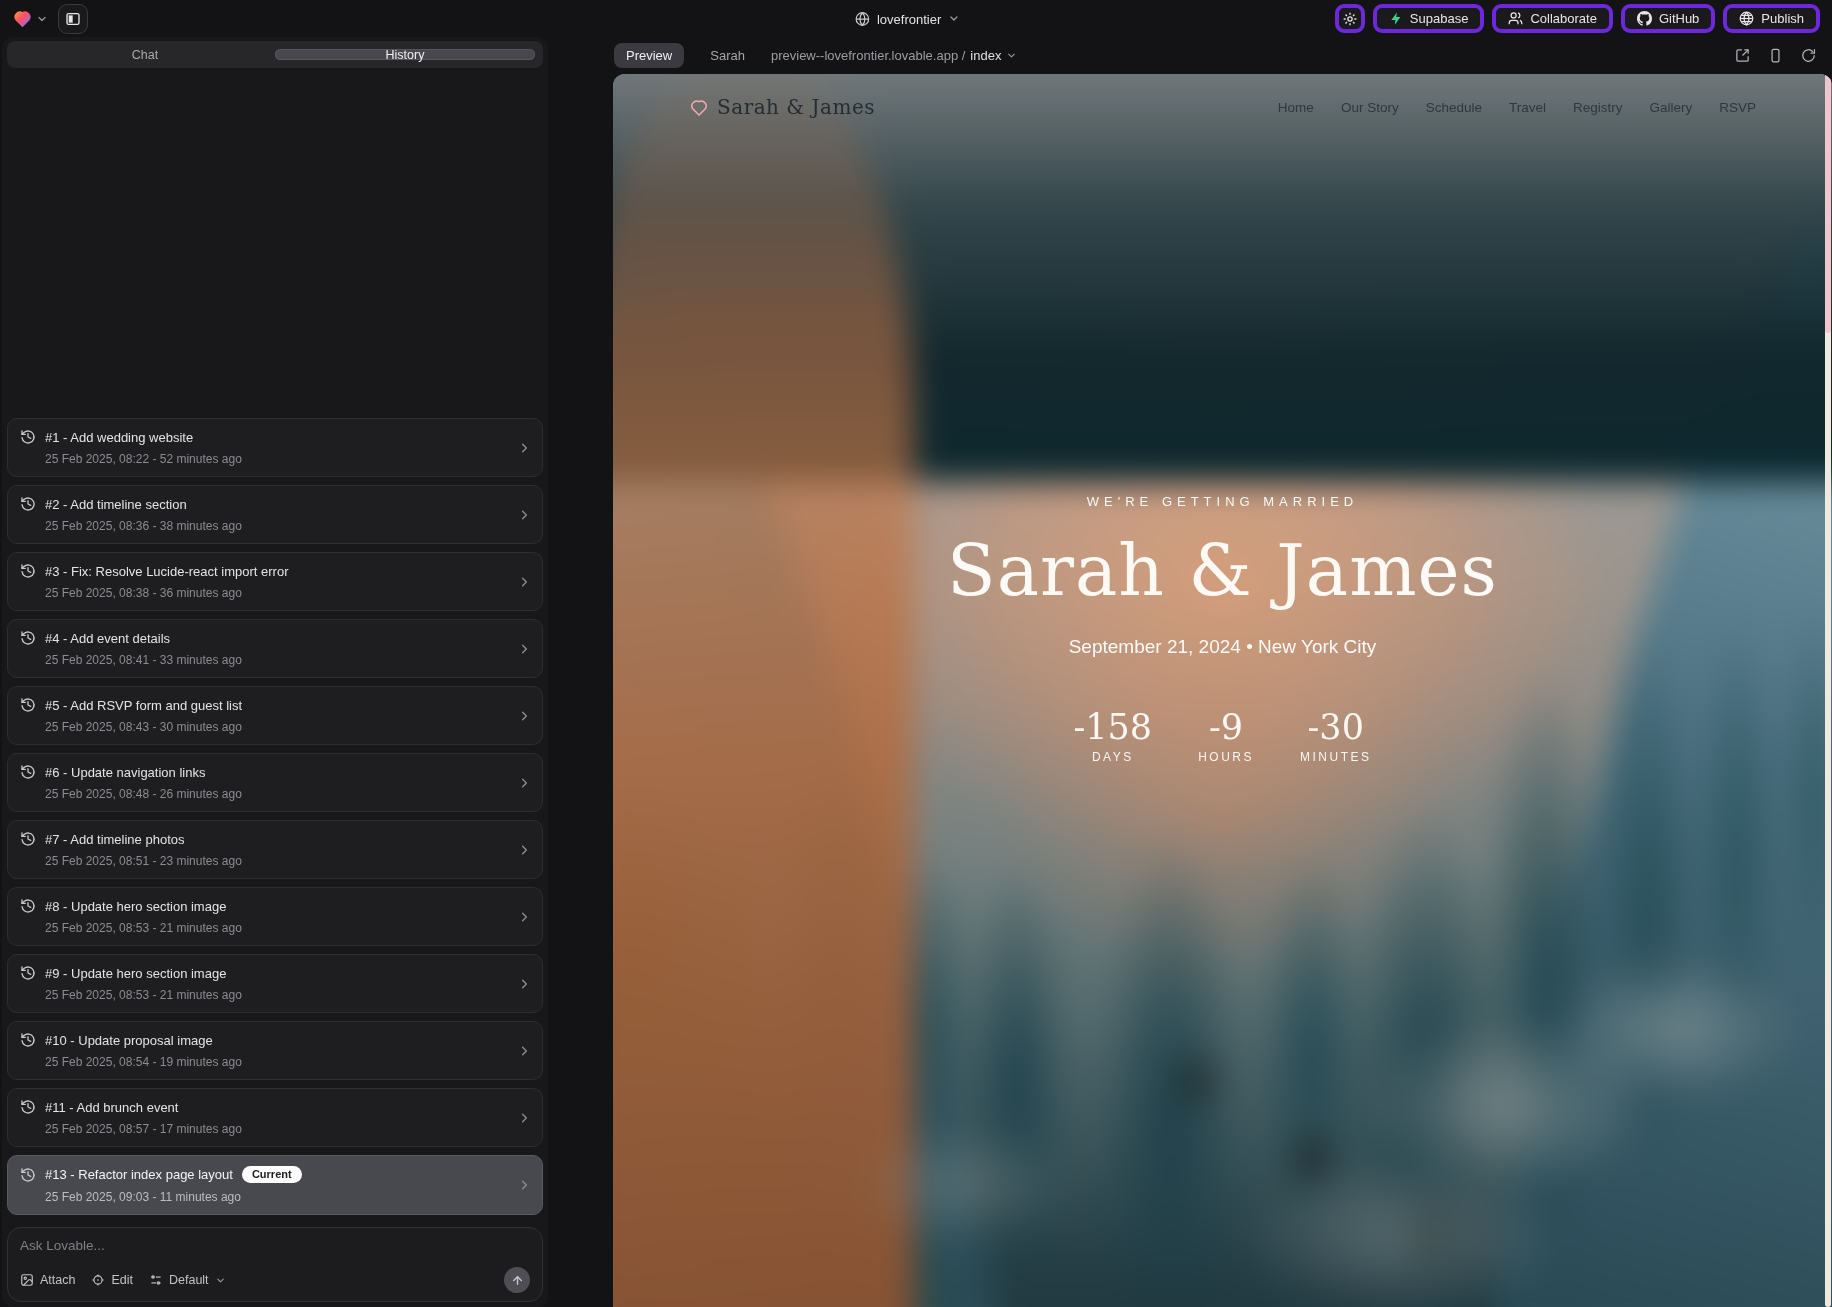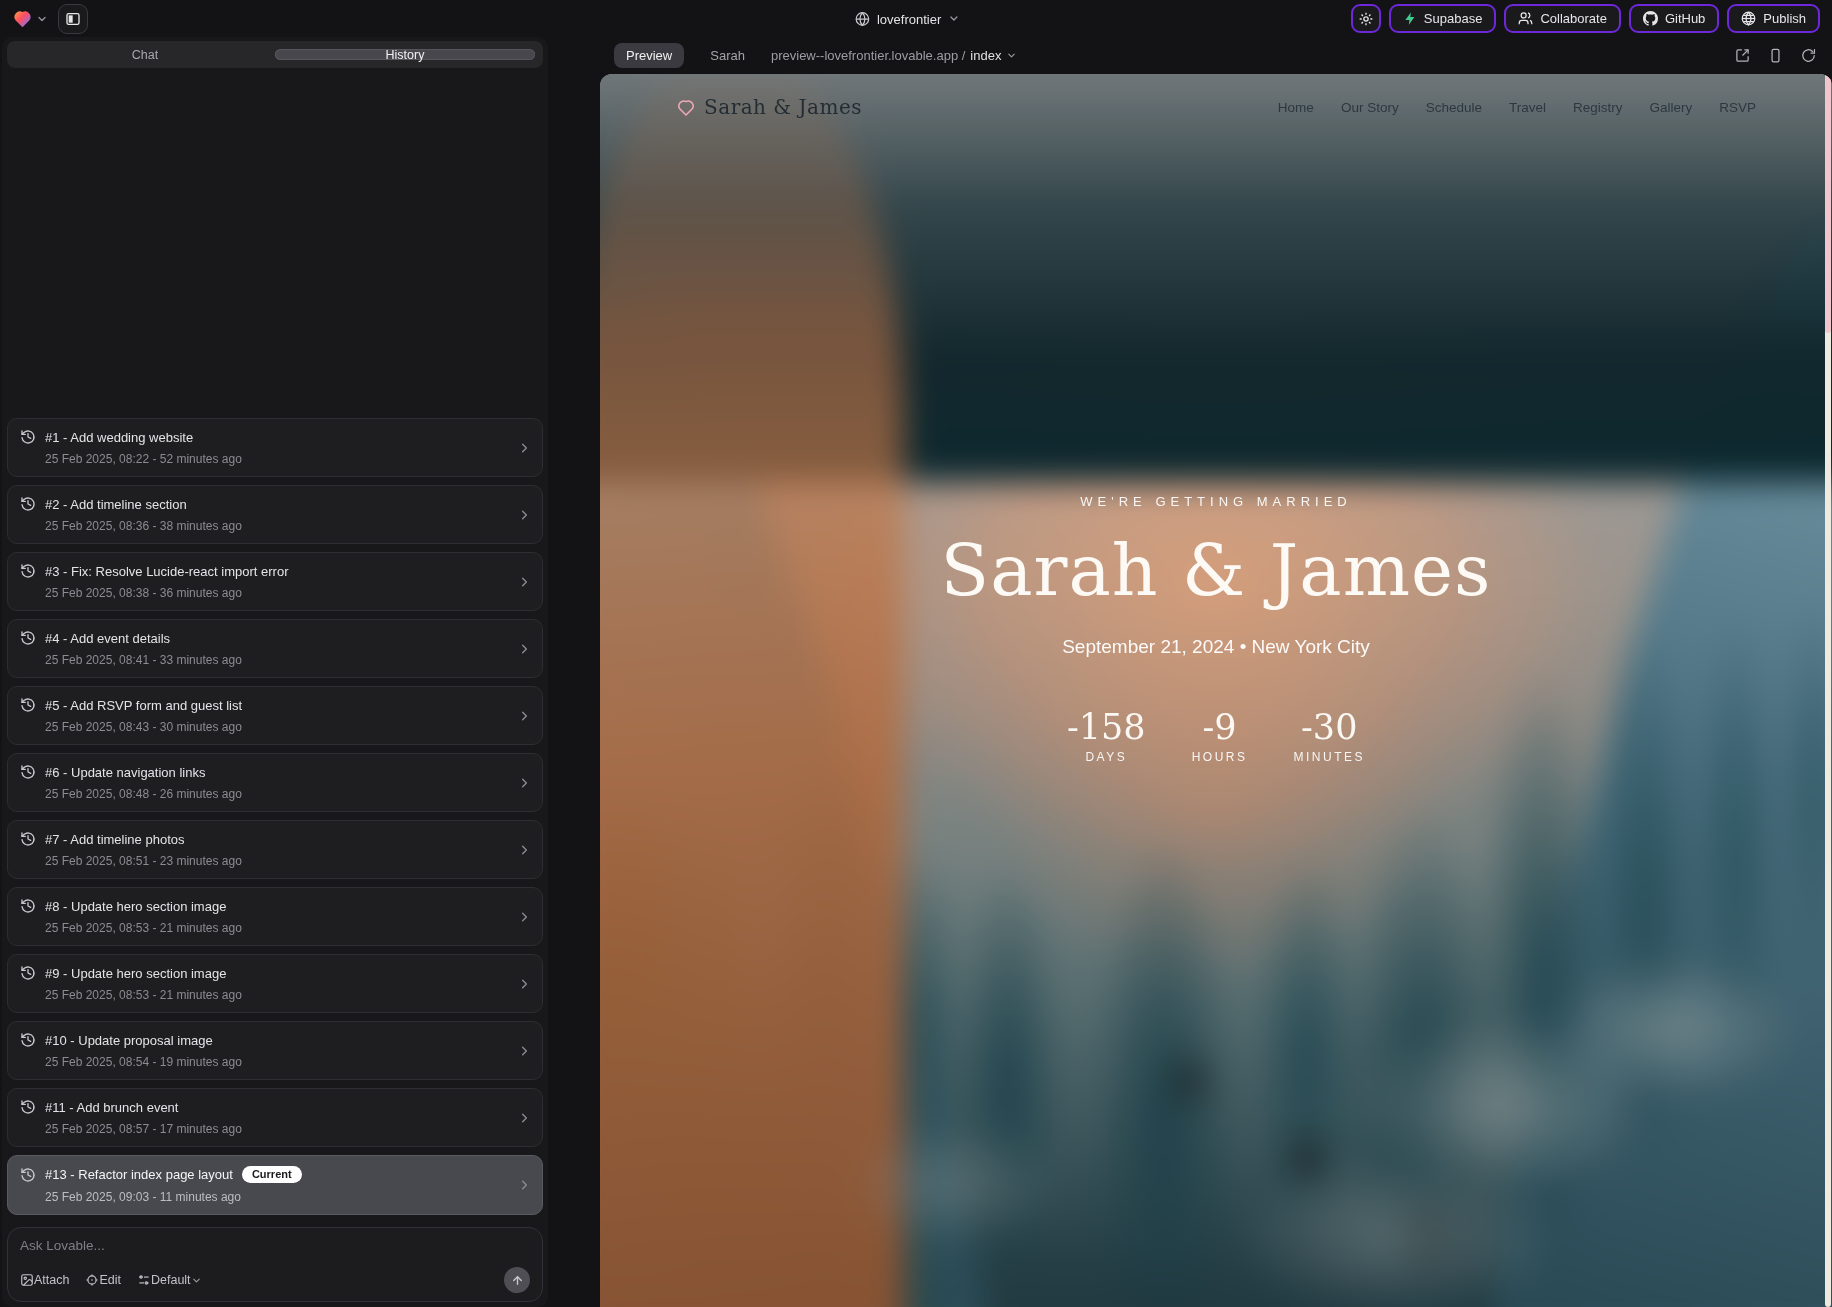--- a/index.html
+++ b/index.html
@@ -23,21 +23,21 @@
     color:#d9d9dd; cursor:pointer;
   }
   .tb-center {
     position:absolute; left:50%; top:50%; transform:translate(-58%,-50%);
     display:flex; align-items:center; gap:7px; color:#e3e3e6; cursor:pointer;
   }
   .tb-center .pname { font-size:13px; }
   .tb-right { margin-left:auto; display:flex; align-items:center; gap:8px; }
   .tb-btn {
     height:29px; display:flex; align-items:center; gap:7px; padding:0 12px;
-    border:2px solid #6d28d9; border-radius:9px; background:#1a1a1d;
+    border:4px solid #6d28d9; border-radius:9px; background:#1a1a1d;
     color:#e6e6e9; font-size:13px; cursor:pointer; white-space:nowrap;
   }
   .tb-btn.square { width:30px; padding:0; justify-content:center; }
   svg.ic { display:block; }
 
   
   .main { flex:1; display:flex; min-height:0; }
 
   
   .left-panel {
@@ -81,21 +81,21 @@
     margin:6px 5px 5px; background:#1c1c1f; border:1px solid #313137;
     border-radius:14px; padding:10px 12px 8px; flex:0 0 auto; position:relative;
   }
   .composer input {
     width:100%; background:transparent; border:none; outline:none;
     color:#e6e6e9; font-size:13.5px; font-family:inherit;
   }
   .composer input::placeholder { color:#7f7f87; }
   .composer-row { display:flex; align-items:center; gap:16px; margin-top:14px; }
   .c-btn {
-    display:flex; align-items:center; background:none; border:none;
+    display:flex; align-items:center; gap:6px; background:none; border:none;
     color:#c2c2c8; font-size:12.5px; font-family:inherit; cursor:pointer; padding:0;
   }
   .send {
     margin-left:auto; width:26px; height:26px; border-radius:50%;
     background:#4e4e54; border:none; display:flex; align-items:center;
     justify-content:center; color:#c6c6cb; cursor:pointer;
   }
 
   
   .preview-panel { flex:1; display:flex; flex-direction:column; min-width:0;padding-left:48px; }
@@ -105,21 +105,21 @@
   }
   .pv-tab { color:#a3a3aa; font-size:13px; padding:5px 12px; border-radius:8px; cursor:pointer; }
   .pv-tab.active { background:#3a3a40; color:#f0f0f2; }
   .pv-url { display:flex; align-items:center; gap:5px; color:#9c9ca3; font-size:13px; cursor:pointer; }
   .pv-url .url-page { color:#e0e0e3; }
   .pv-actions { margin-left:auto; display:flex; align-items:center; gap:18px; color:#b3b3b9; }
   .pv-actions .act { cursor:pointer; display:flex; }
 
   .viewport {
     flex:1; position:relative; overflow:hidden;
-    border-radius:12px 12px 0 0; background:#8f9496;
+    border-radius:12px 12px 0 0; background:#8f9496;margin-left:13px;
   }
 
   
   .photo { position:absolute; inset:-34px; filter:blur(16px) saturate(.92); }
   .photo > div { position:absolute; inset:0; }
   .l-sky { background:linear-gradient(180deg,#8f9496 0%,#959898 20%,#9d9a96 32%,#a49b92 42%,#9b968f 52%,#84908e 63%,#647f83 74%,#45666e 85%,#2c4d57 94%,#24434d 100%); }
   .l-glow { background:
     radial-gradient(42% 30% at 50% 42%, rgba(233,164,122,.9) 0%, rgba(228,158,118,.55) 40%, rgba(228,158,118,0) 72%),
     radial-gradient(26% 22% at 50% 58%, rgba(224,150,108,.55) 0%, rgba(224,150,108,0) 70%); }
   .l-cliff-left { background:linear-gradient(155deg,#84a7b3 0%,#568093 40%,#34616f 75%,#27505d 100%);

